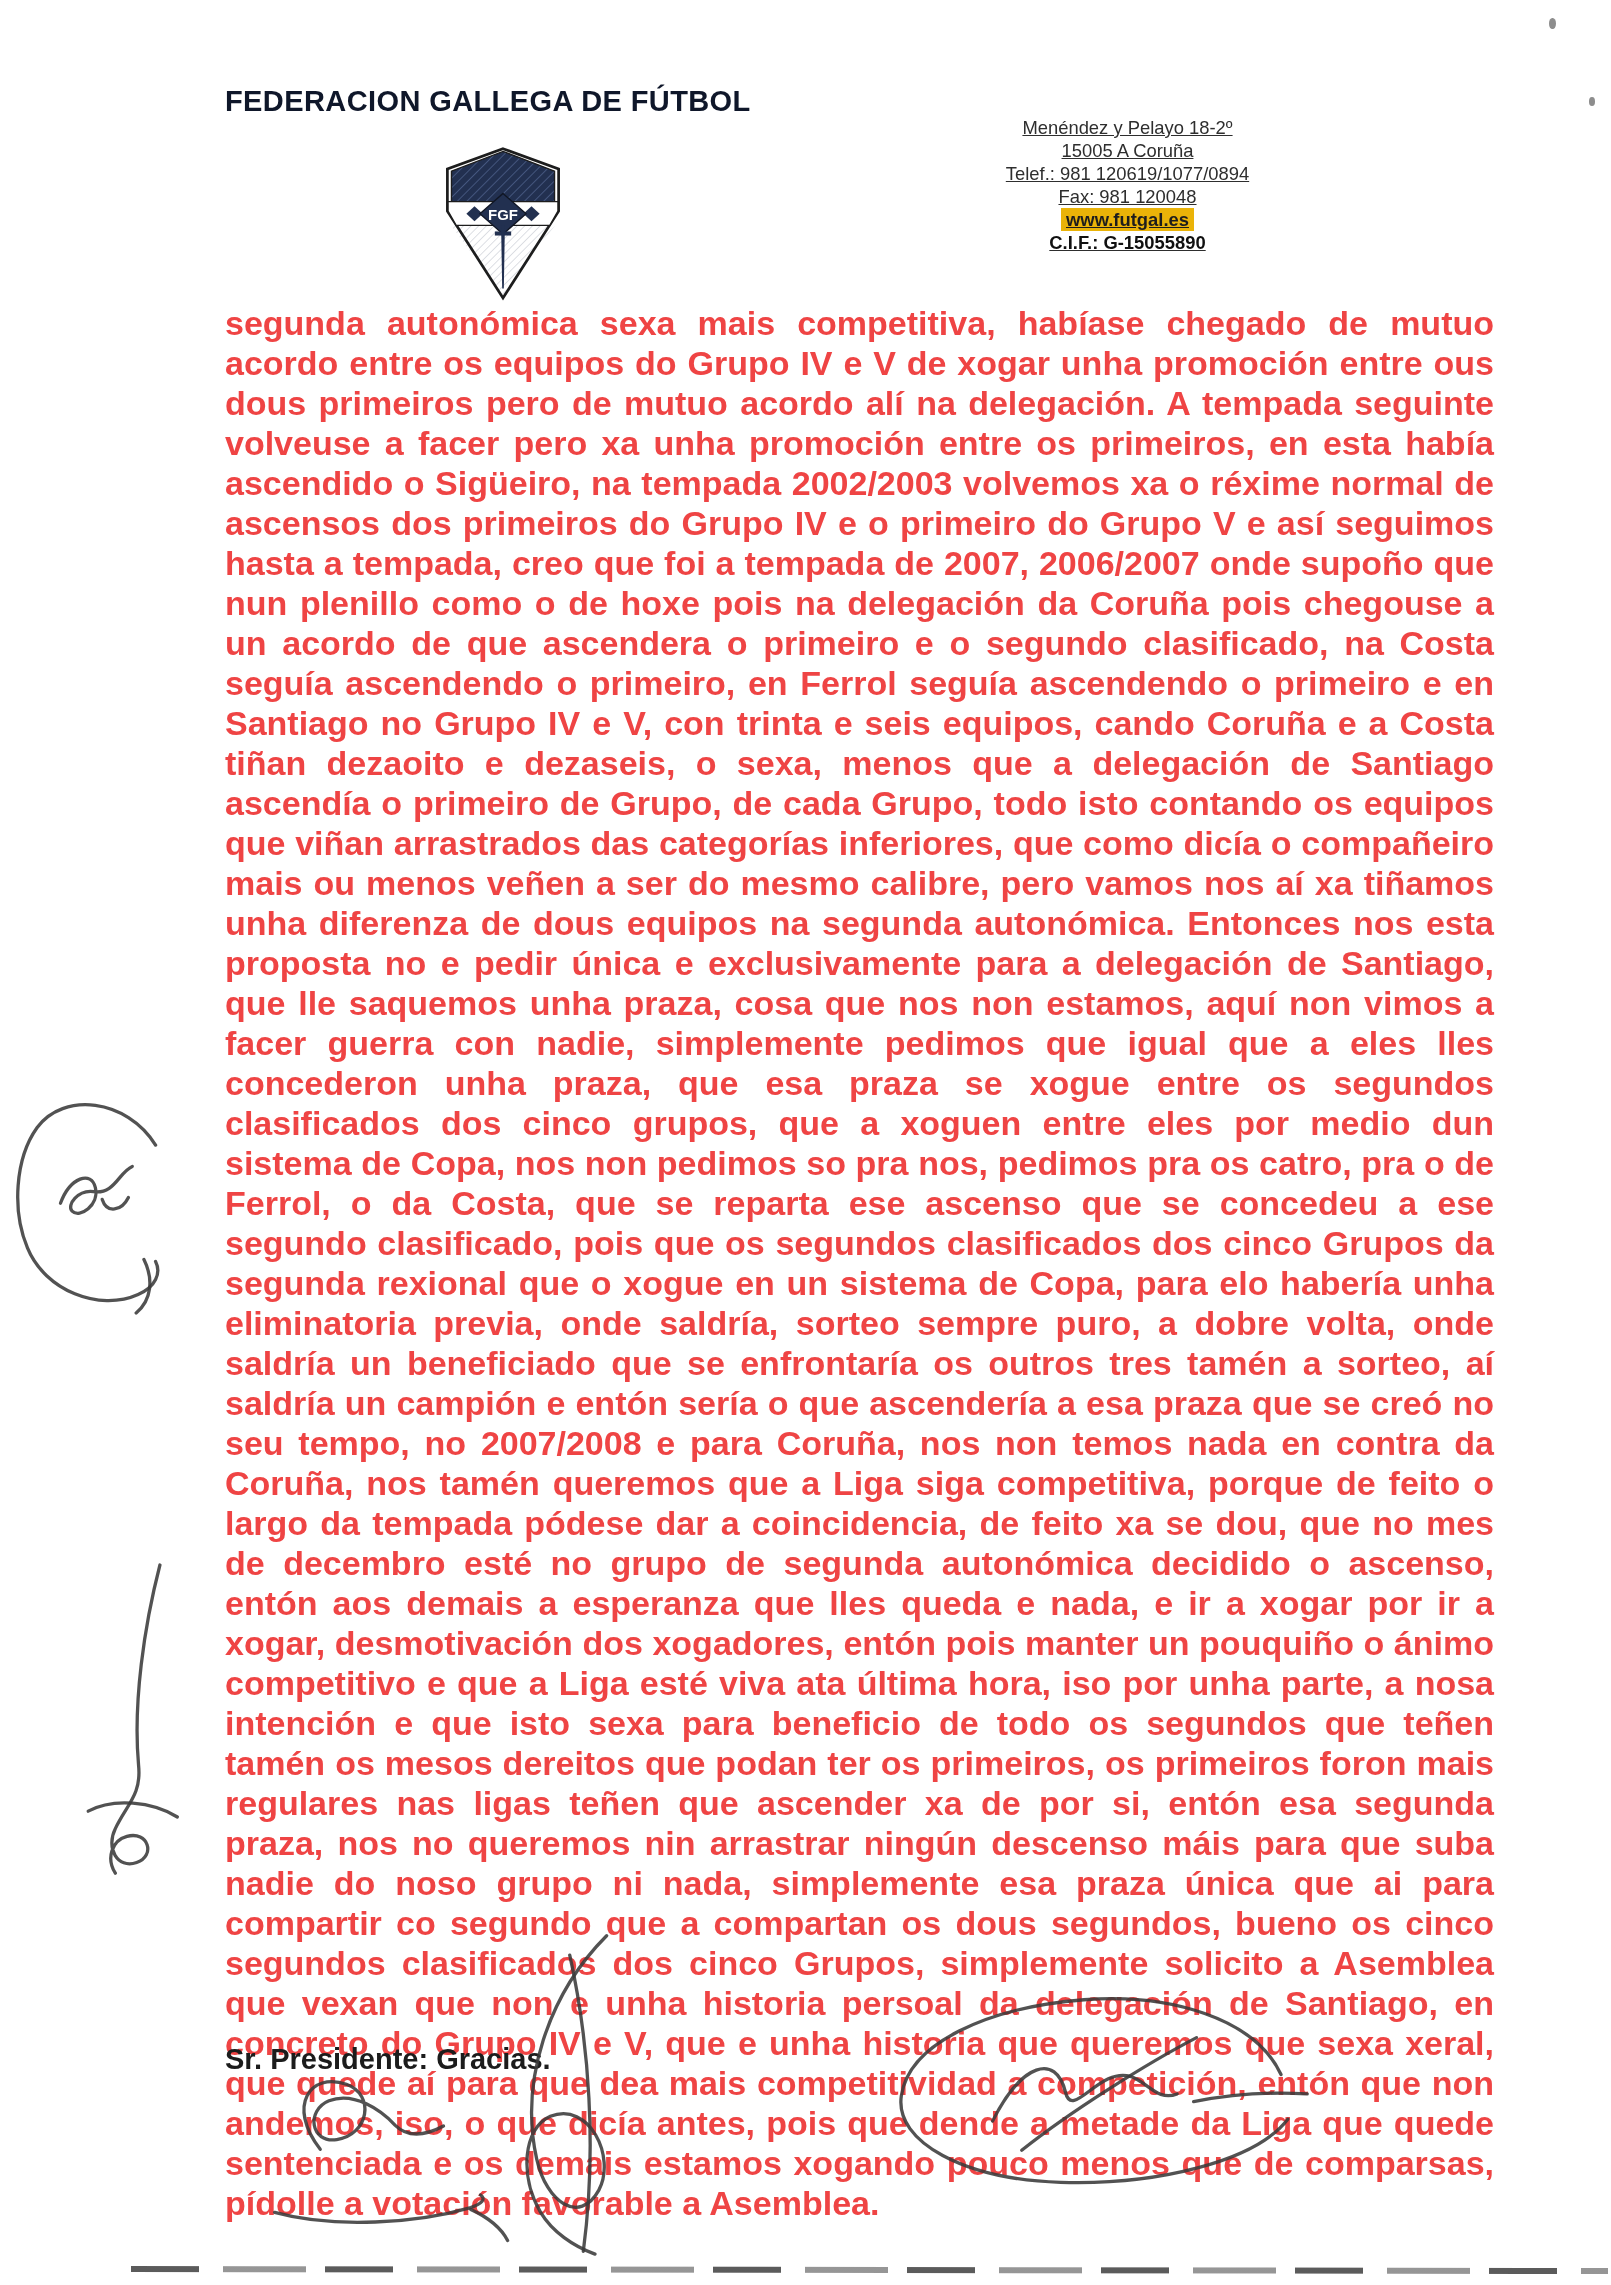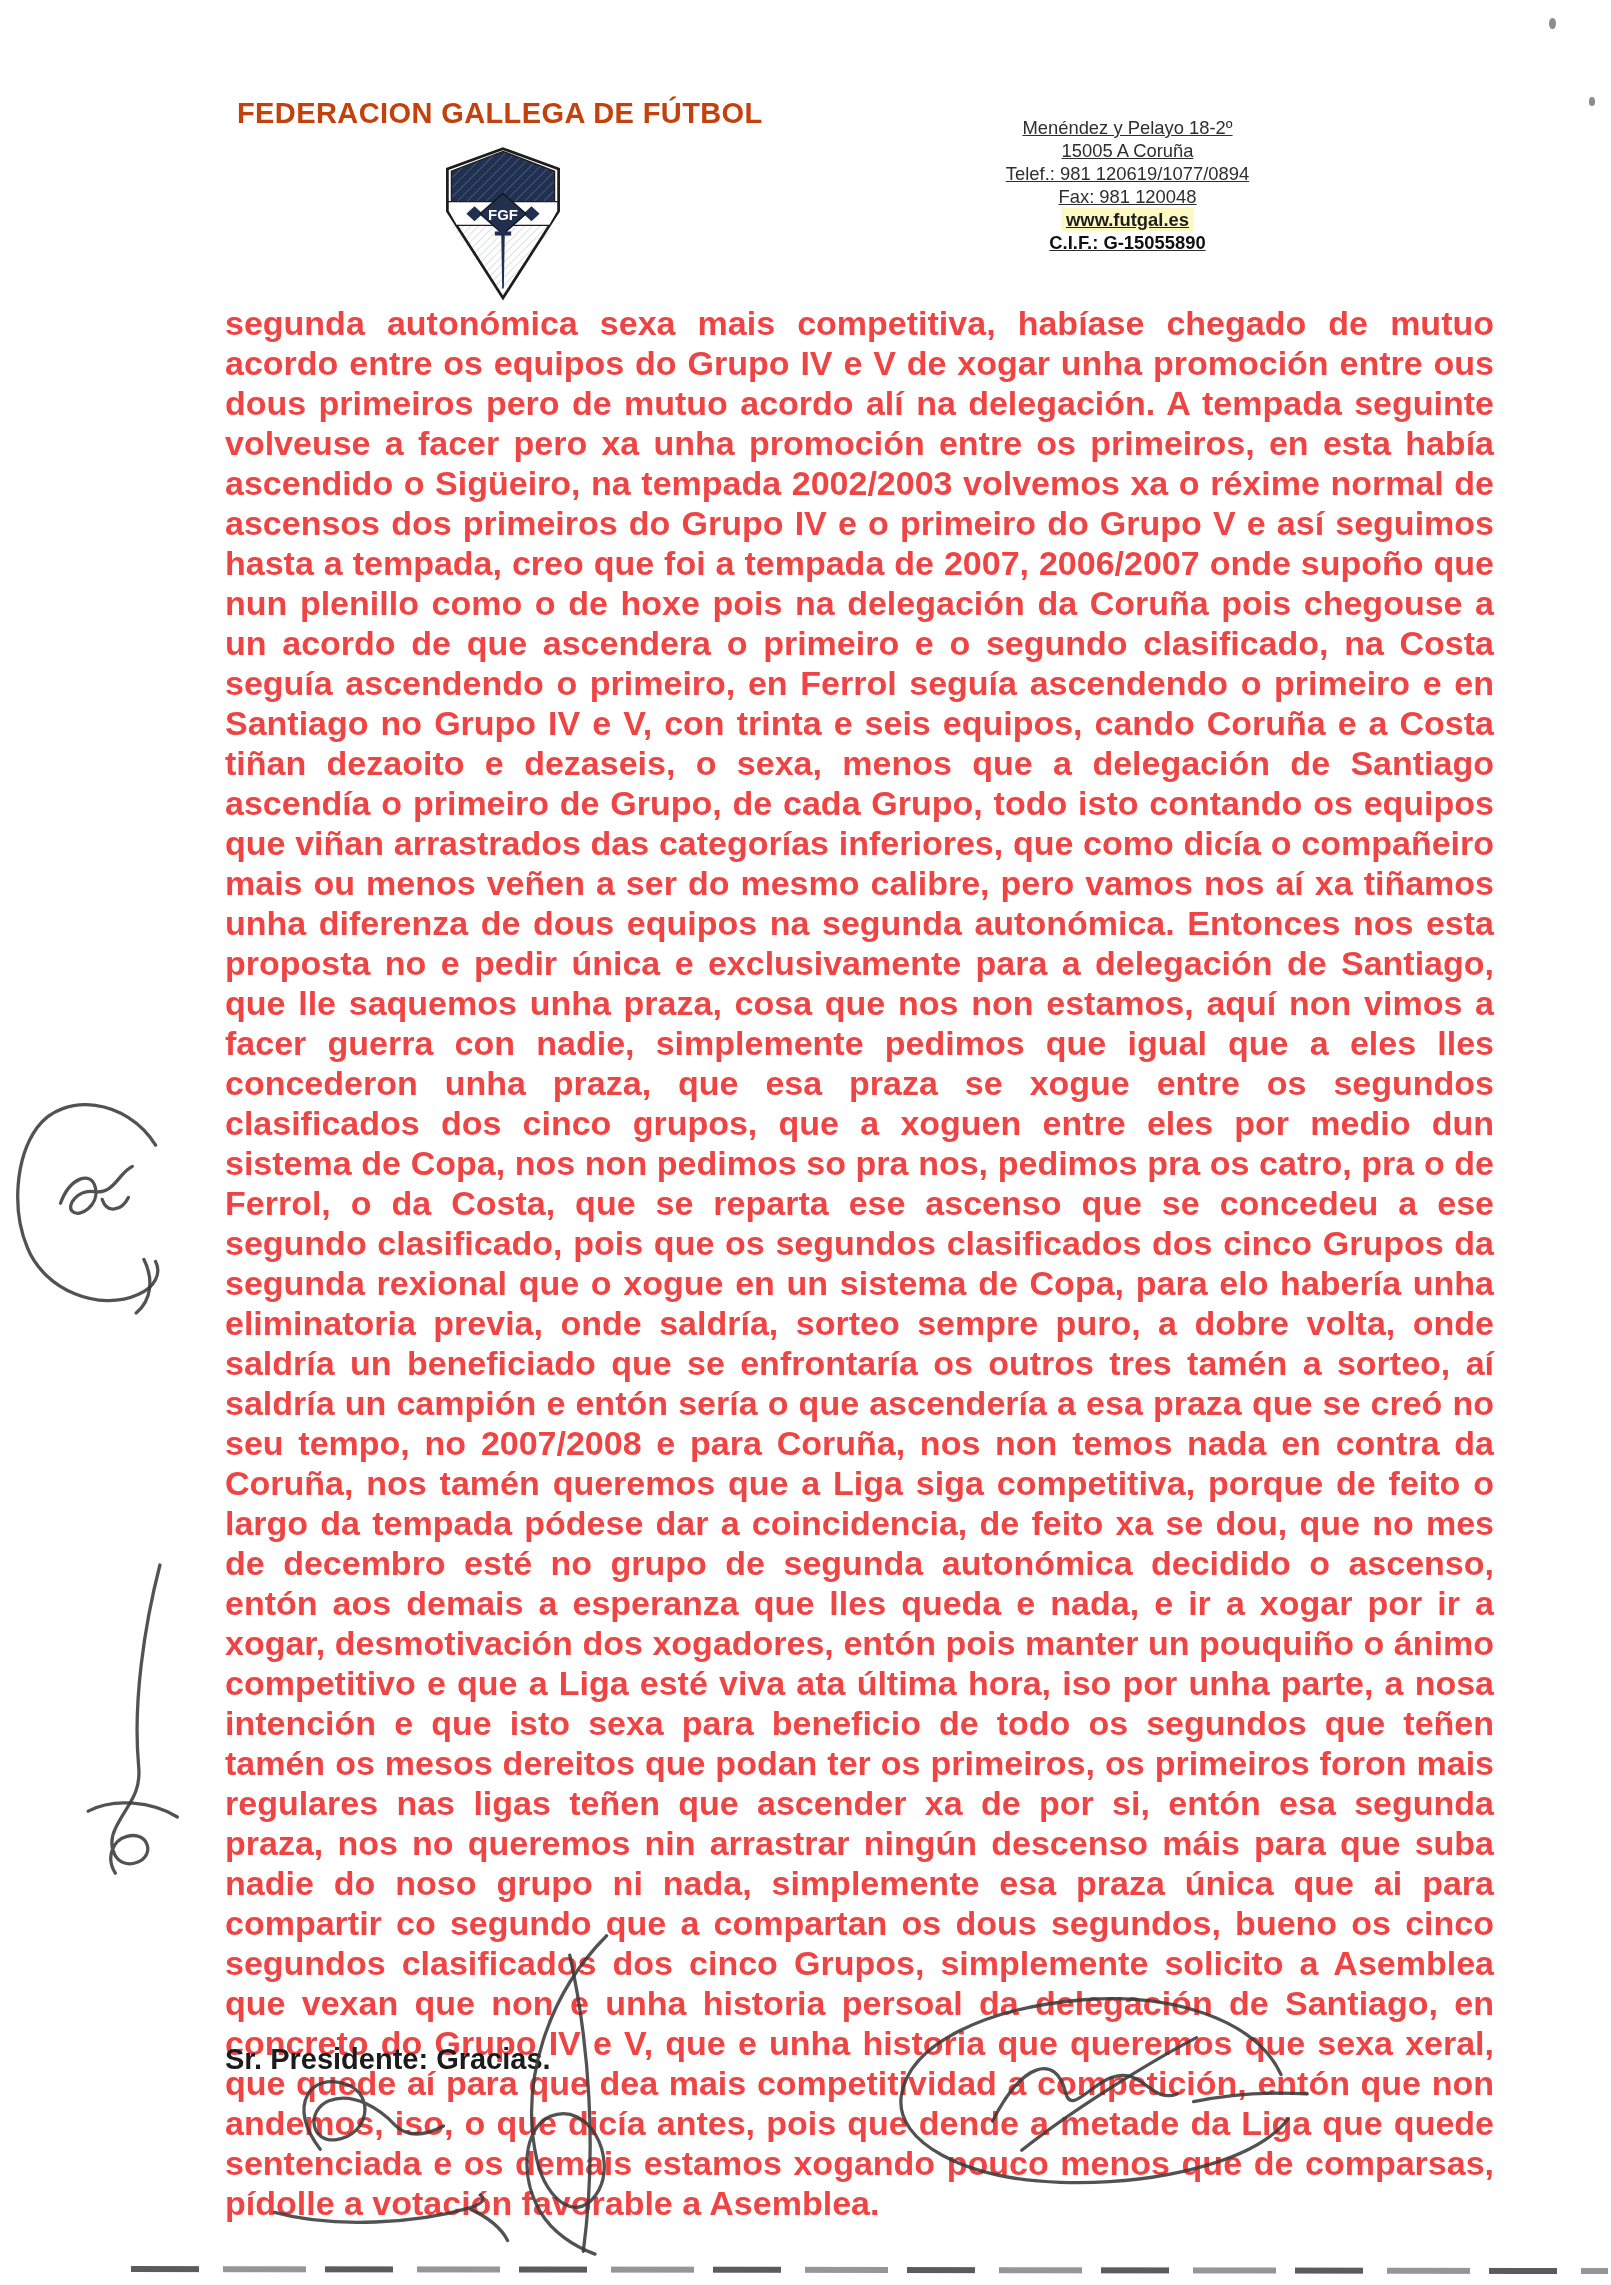--- a/index.html
+++ b/index.html
@@ -9,25 +9,25 @@
     height: 2285px;
     background: #ffffff;
     font-family: "Liberation Sans", sans-serif;
     color: #1c1c1c;
     overflow: hidden;
   }
   .org-title {
     position: absolute;
     left: 225px;
     top: 85px;
-    margin: 12px;
+    margin: 0;
     font-size: 29px;
     font-weight: bold;
     letter-spacing: 0.4px;
-    color: #c2410c;
+    color: #0f172a;
   }
   .logo-wrap {
     position: absolute;
     left: 435px;
     top: 146px;
     width: 136px;
     height: 158px;
   }
   .contact {
     position: absolute;
@@ -36,21 +36,21 @@
     width: 427px;
     text-align: center;
     font-size: 18.4px;
     line-height: 23px;
     color: #2e2e2e;
     text-decoration: underline;
   }
   .contact .website {
     display: inline-block;
     text-decoration: underline;
-    background: #fef9c3;
+    background: #eab308;
     color: #1d1d1d;
     padding: 0 4.9px;
     font-weight: bold;
   }
   .contact .cif {
     font-weight: bold;
     color: #101010;
   }
   .body-text {
     position: absolute;

